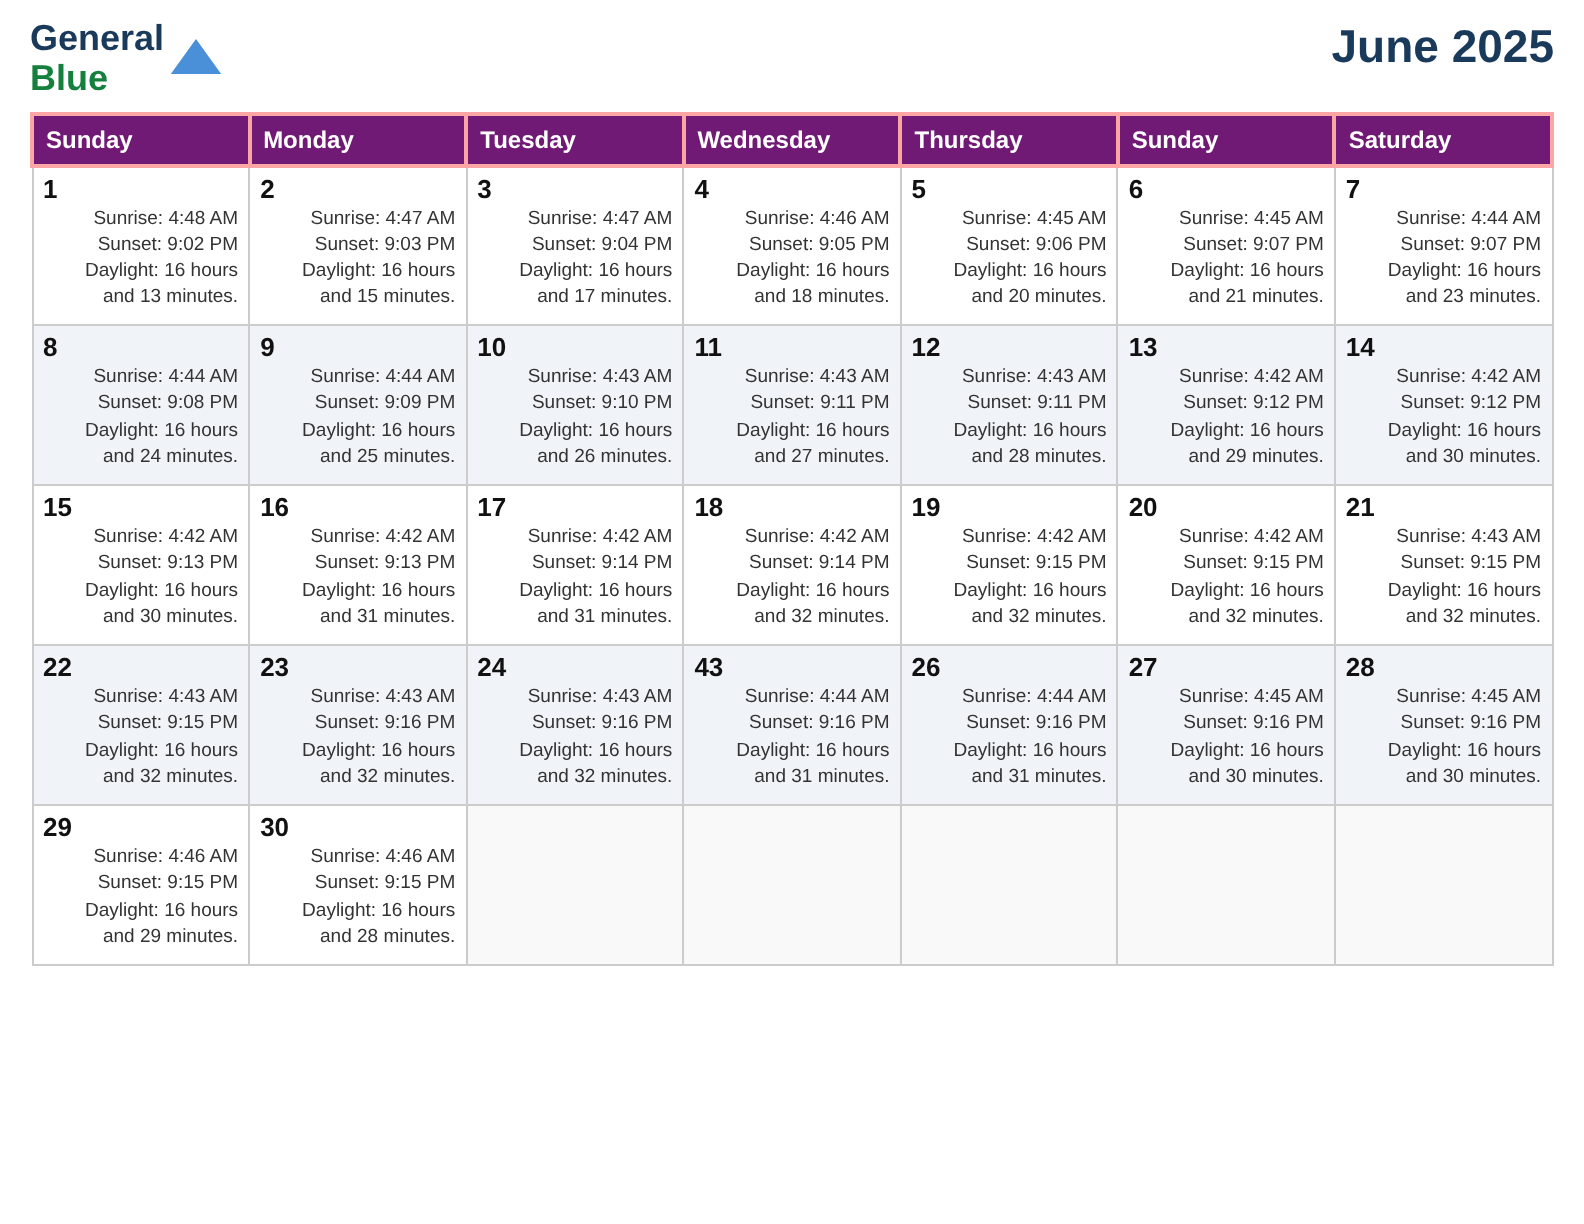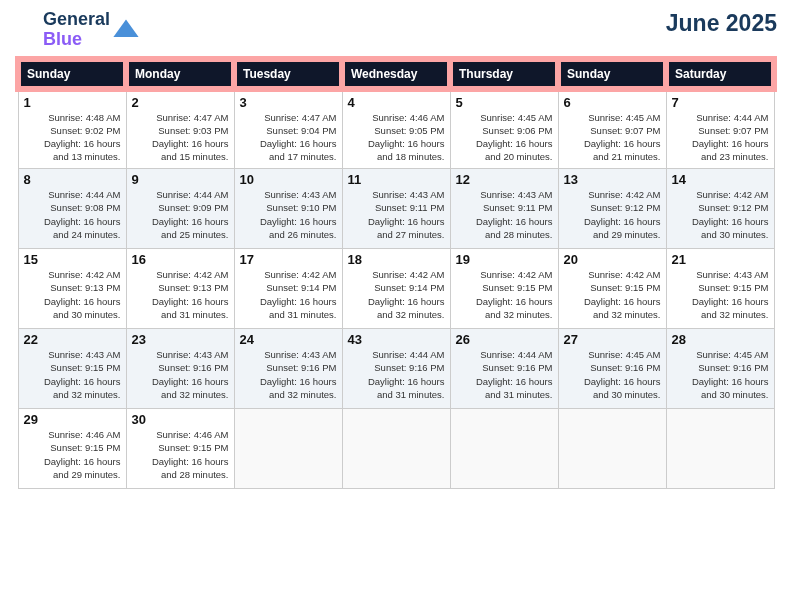--- a/index.html
+++ b/index.html
@@ -17,30 +17,29 @@
     }
     .header {
       display: flex;
       justify-content: space-between;
       align-items: flex-start;
       margin-bottom: 6px;
     }
     .logo {
       display: flex;
       align-items: center;
-      margin-left: 28px;
     }
     .logo-text {
       font-size: 18px;
       font-weight: bold;
       color: #1a3a5c;
       line-height: 1.1;
     }
     .logo-text span {
-      color: #8b5cf6;
+      color: #15803d;
     }
     .logo-icon {
       width: 28px;
       height: 28px;
       margin-left: 2px;
     }
     .title-block {
       text-align: right;
     }
     .month-title {
@@ -51,27 +50,27 @@
     .location {
       font-size: 14px;
       color: #333;
     }
     .calendar-table {
       width: 100%;
       border-collapse: collapse;
       border: 1px solid #ccc;
     }
     .calendar-table th {
-      background: #0f172a;
+      background: #701a75;
       color: #fff;
       font-size: 12px;
       font-weight: bold;
       text-align: left;
       padding: 5px 6px;
-      border: 6px solid #fca5a5;
+      border: 2px solid #fca5a5;
     }
     .calendar-table td {
       width: calc(100% / 7);
       vertical-align: top;
       padding: 3px 5px;
       border: 1px solid #ccc;
       background: #fff;
       font-size: 10px;
       color: #333;
       min-height: 70px;

